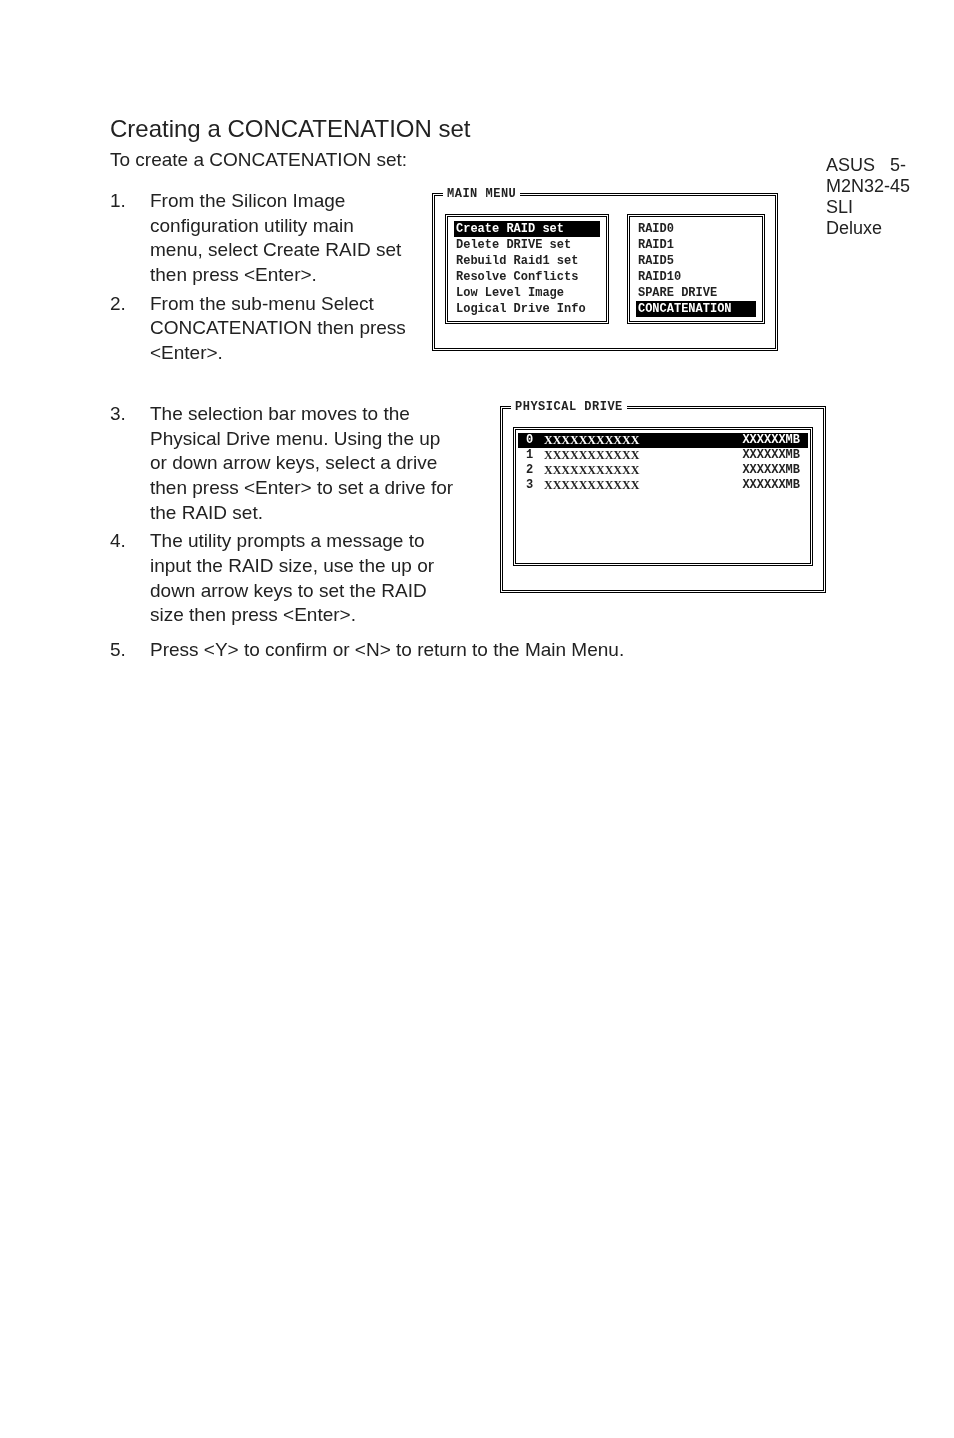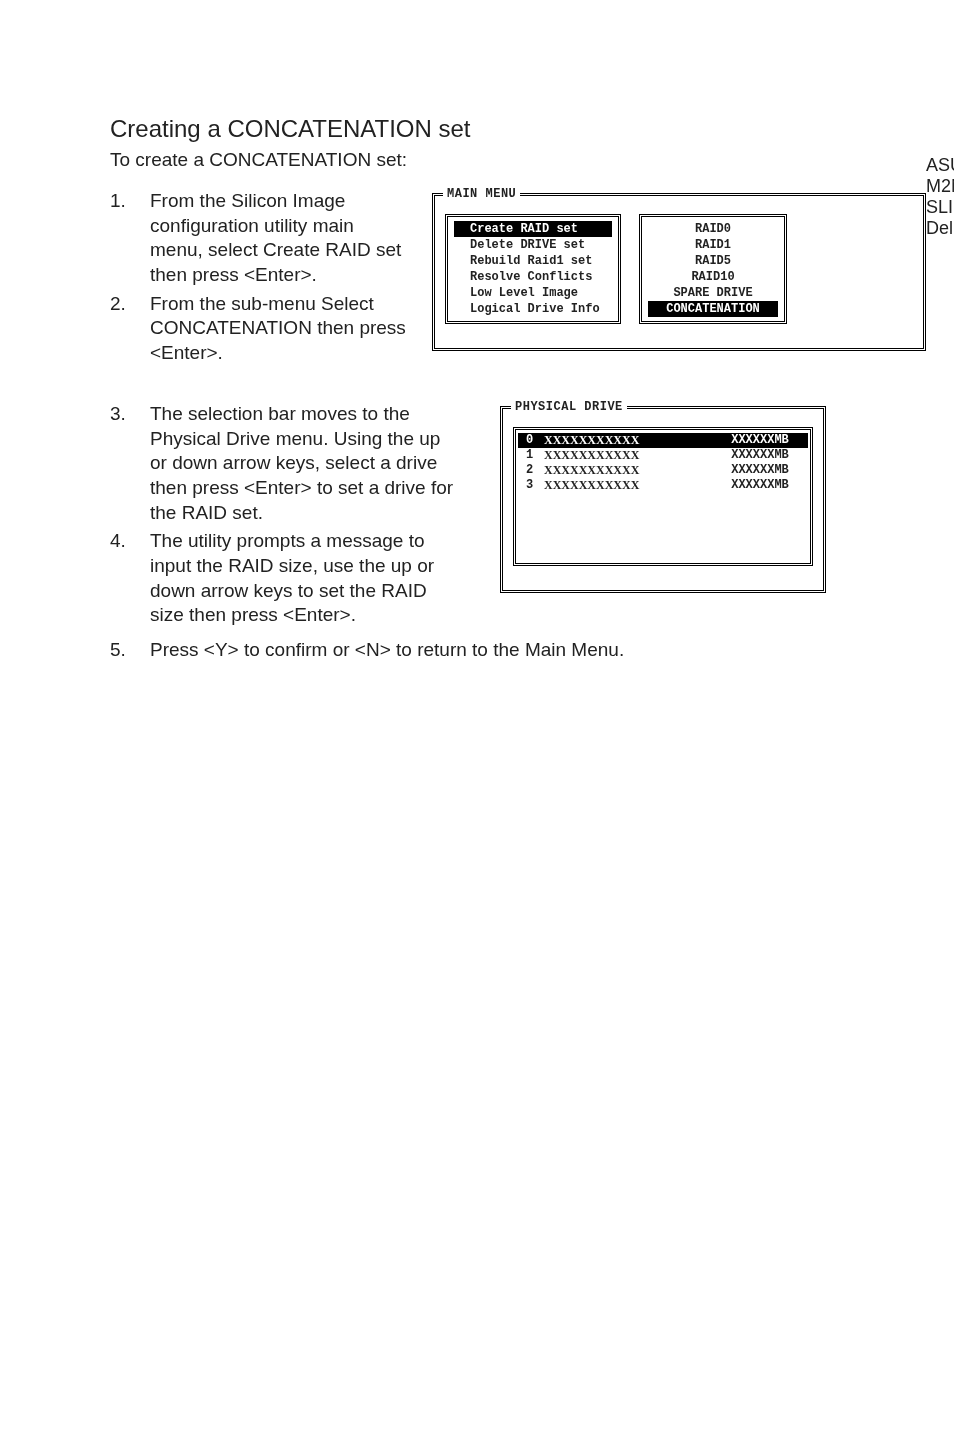--- a/index.html
+++ b/index.html
@@ -62,21 +62,21 @@
     border: 3px double #000;
     background: #fff;
     position: relative;
     font-family: "Courier New", monospace;
     font-size: 12px;
     padding: 18px 10px 24px 10px;
     box-sizing: border-box;
     margin-left: 22px;
     margin-top: 4px;
   }
-  .bios-box.wide { width: 494px; }
+  .bios-box.wide { width: 346px; }
   .bios-box.small { width: 326px; margin-left: 40px;}
   .bios-legend {
     position: absolute;
     top: -9px;
     left: 8px;
     background: #fff;
     padding: 0 4px;
     font-size: 12px;
     font-weight: bold;
     letter-spacing: 0.5px;
@@ -85,43 +85,43 @@
     display: flex;
     gap: 18px;
   }
   .menu-col {
     border: 3px double #000;
     padding: 4px 6px;
   }
   .menu-col .menu-item {
     white-space: nowrap;
     font-weight: bold;
-    padding: 1px 16px;
+    padding: 1px 2px;
   }
   .menu-col .menu-item.selected {
     background: #000;
     color: #fff;
   }
   .raid-options .menu-item {
-    text-align: center;
+    text-align: left;
   }
   .raid-options {
     width: 130px;
   }
   .main-items {
     width: 158px;
   }
   .drive-row {
     display: flex;
     padding: 0 8px;
     font-weight: bold;
   }
   .drive-row .idx { width: 18px; }
   .drive-row .name { flex: 1; font-family: Liberation Serif, serif; }
-  .drive-row .size { text-align: center; width: 80px;}
+  .drive-row .size { text-align: right; width: 80px;}
   .drive-row.selected {
     background: #000;
     color: #fff;
   }
   .drive-container {
     border: 3px double #000;
     padding: 3px 2px 70px 2px;
   }
 
   .note-box {

